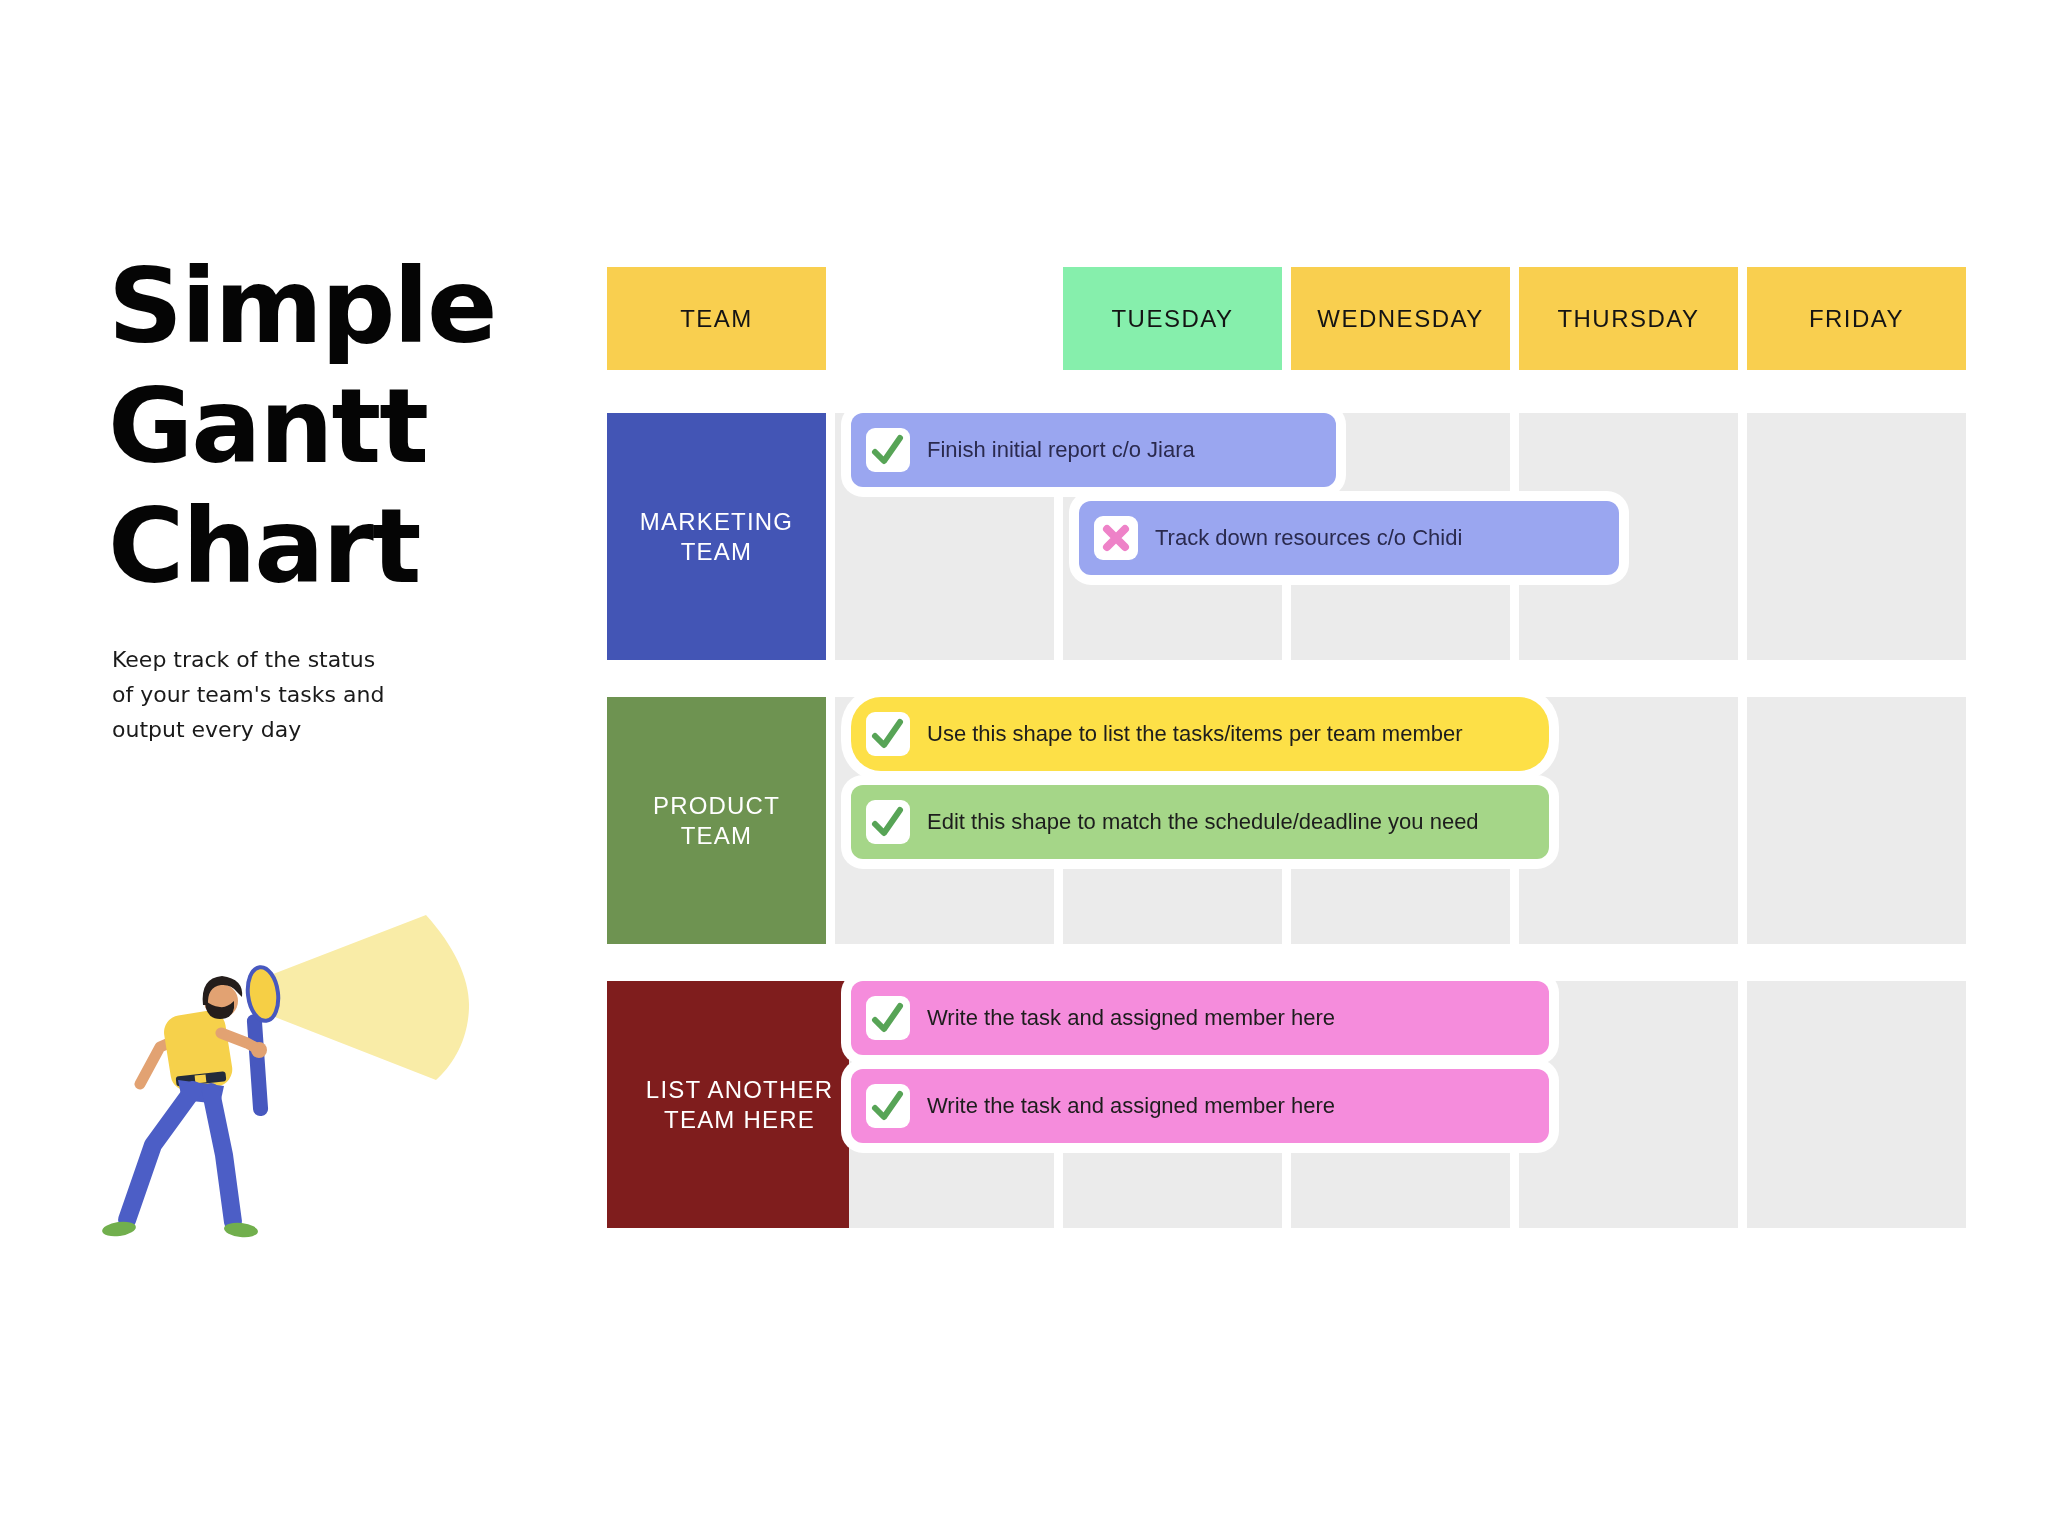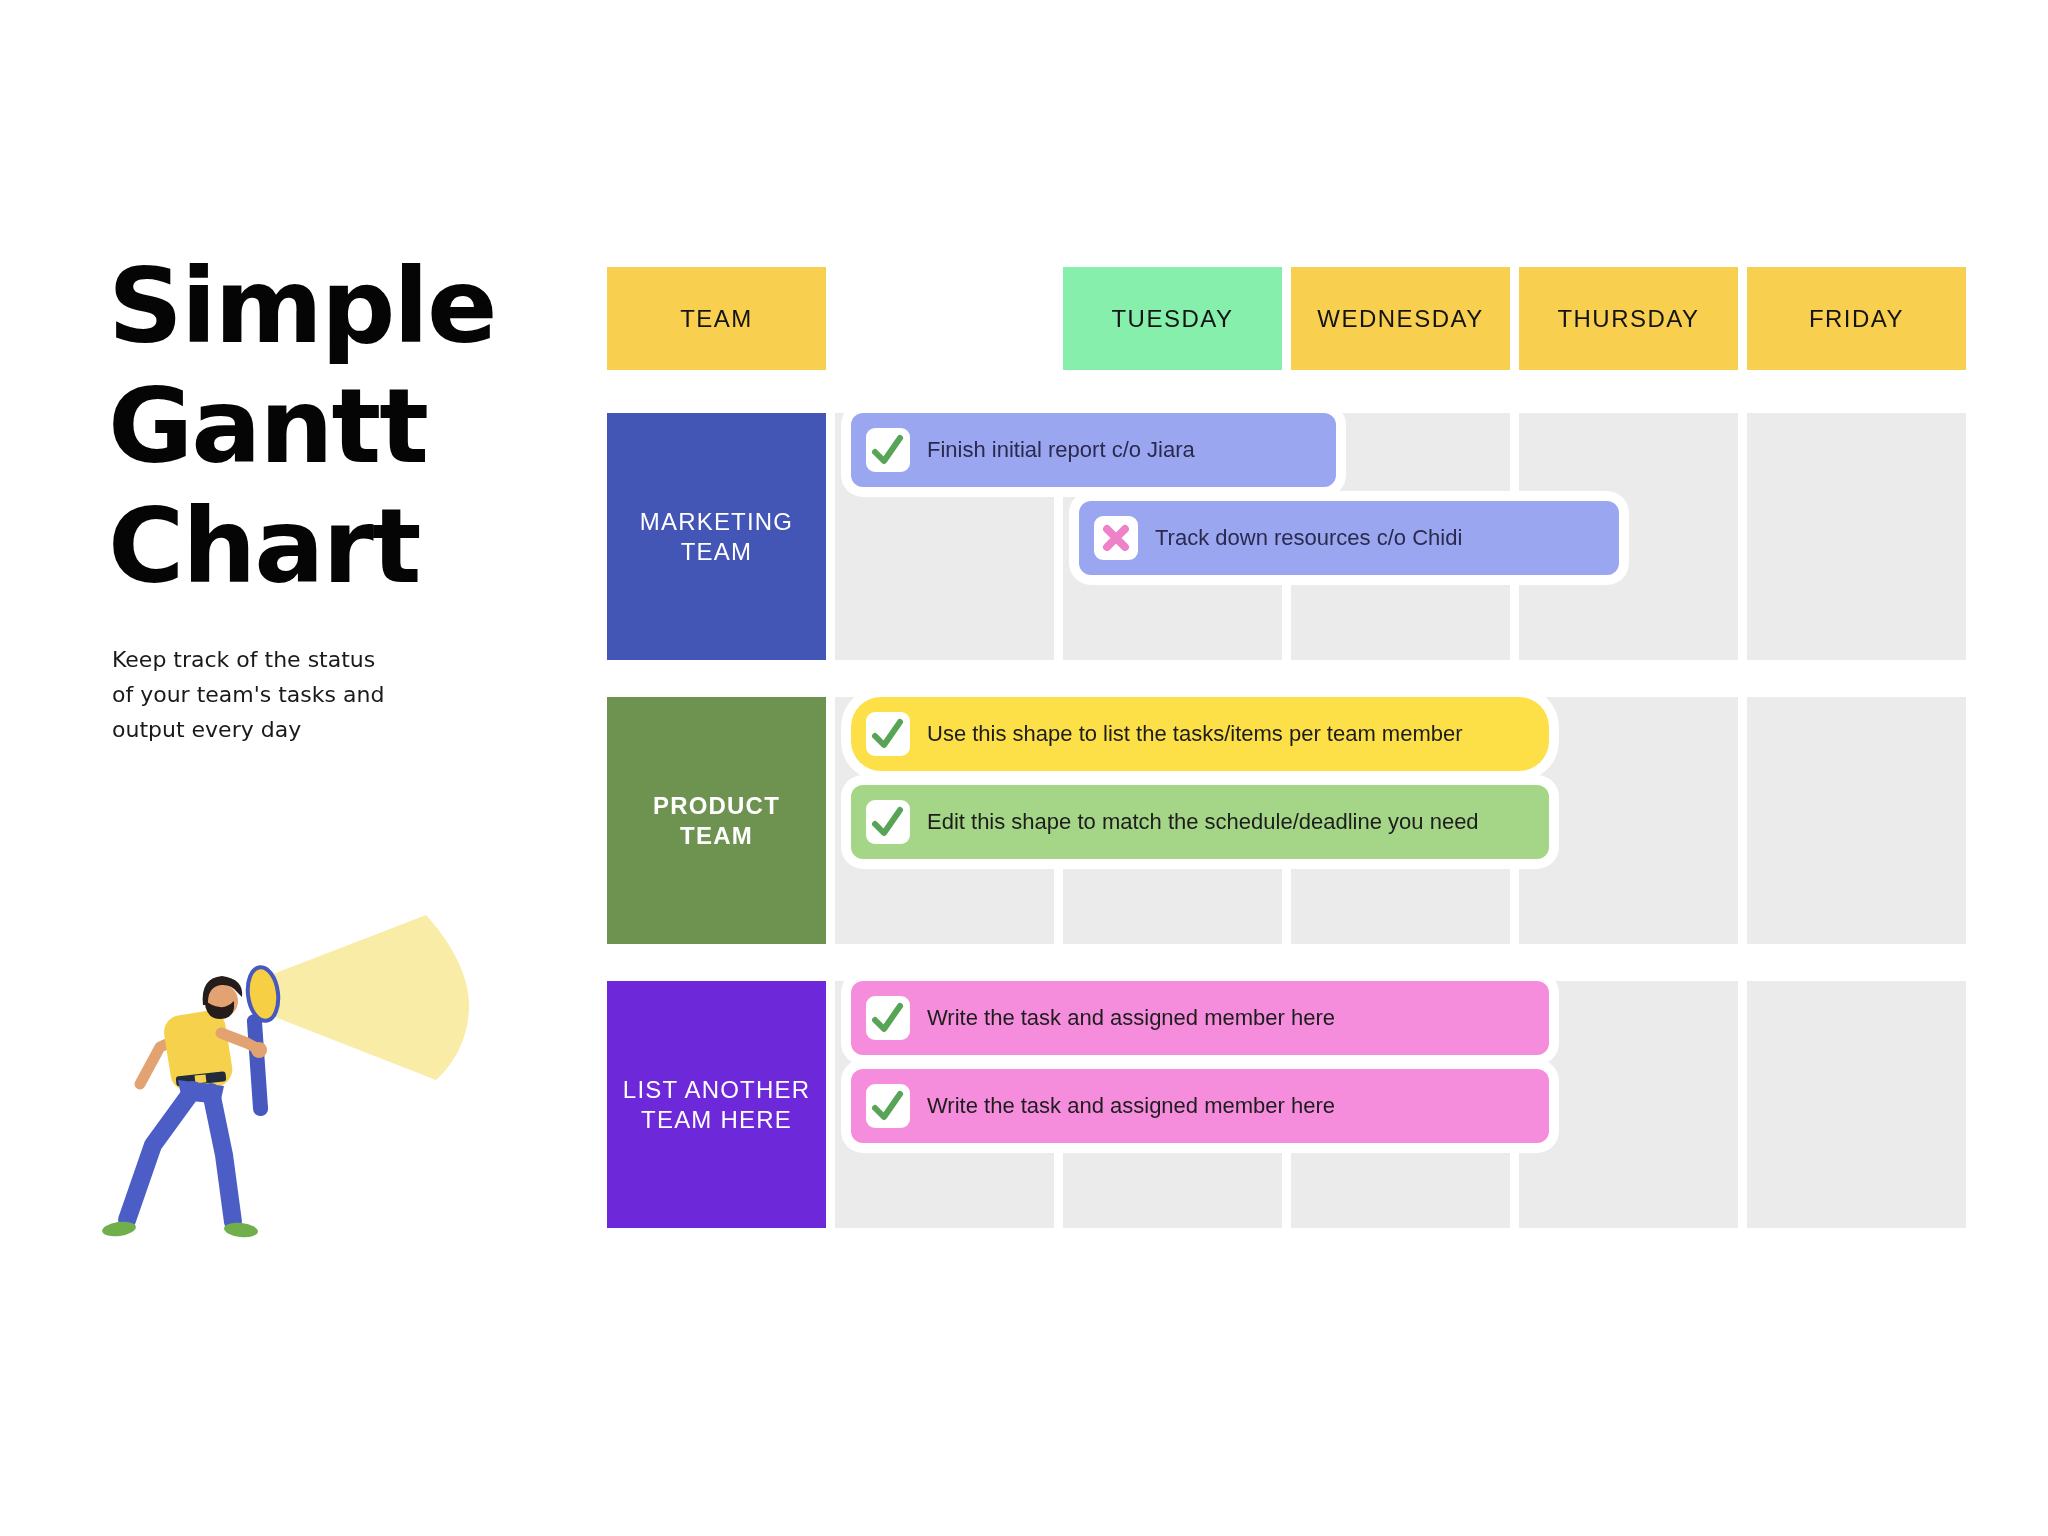--- a/index.html
+++ b/index.html
@@ -141,23 +141,23 @@
   <div class="cell r2 c5" style="background-color: rgb(235, 235, 235);"></div>
 
   <div class="cell r3 c1" style="background-color: rgb(235, 235, 235);"></div>
   <div class="cell r3 c2" style="background-color: rgb(235, 235, 235);"></div>
   <div class="cell r3 c3" style="background-color: rgb(235, 235, 235);"></div>
   <div class="cell r3 c4" style="background-color: rgb(235, 235, 235);"></div>
   <div class="cell r3 c5" style="background-color: rgb(235, 235, 235);"></div>
 
   <div class="teambox r1" style="background-color: rgb(67, 85, 181);">MARKETING
 TEAM</div>
-  <div class="teambox r2" style="background-color: rgb(110, 147, 81); font-weight: bold;">PRODUCT
+  <div class="teambox r2" style="background-color: rgb(110, 147, 81);">PRODUCT
 TEAM</div>
-  <div class="teambox r3" style="background-color: #6d28d9;">LIST ANOTHER
+  <div class="teambox r3" style="background-color: #7f1d1d; padding-left: 23px;">LIST ANOTHER
 TEAM HERE</div>
 
   <div class="bar" id="bar-r1-t1" style="background-color: rgb(154, 166, 240); color: rgb(42, 42, 78);">
     <span class="statusicon">
       <svg width="44" height="44" viewBox="0 0 44 44">
           <path d="M 9 24 L 18 33 L 34 10" fill="none" stroke="#57A456" stroke-width="6" stroke-linecap="round" stroke-linejoin="round"></path>
         </svg>
     </span>
     <span class="label">Finish initial report c/o Jiara</span>
   </div>

